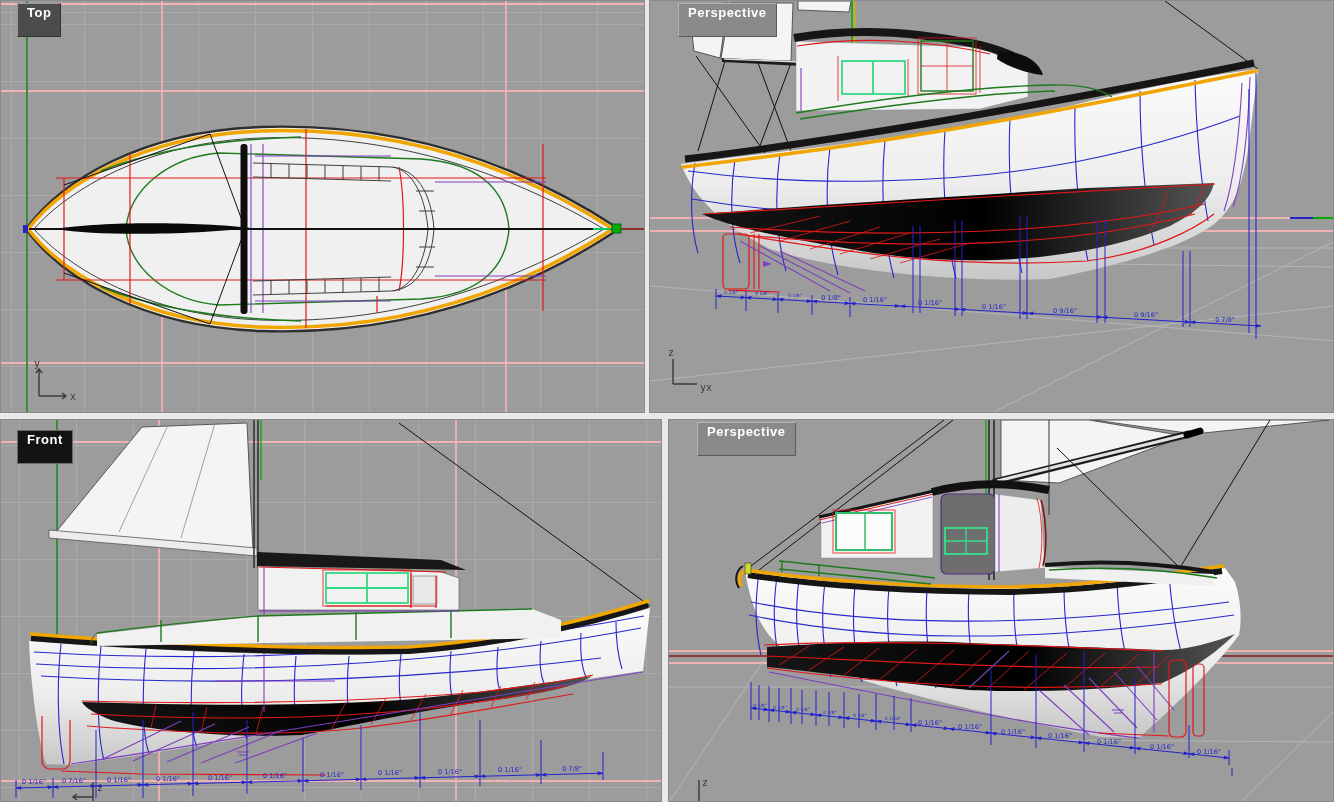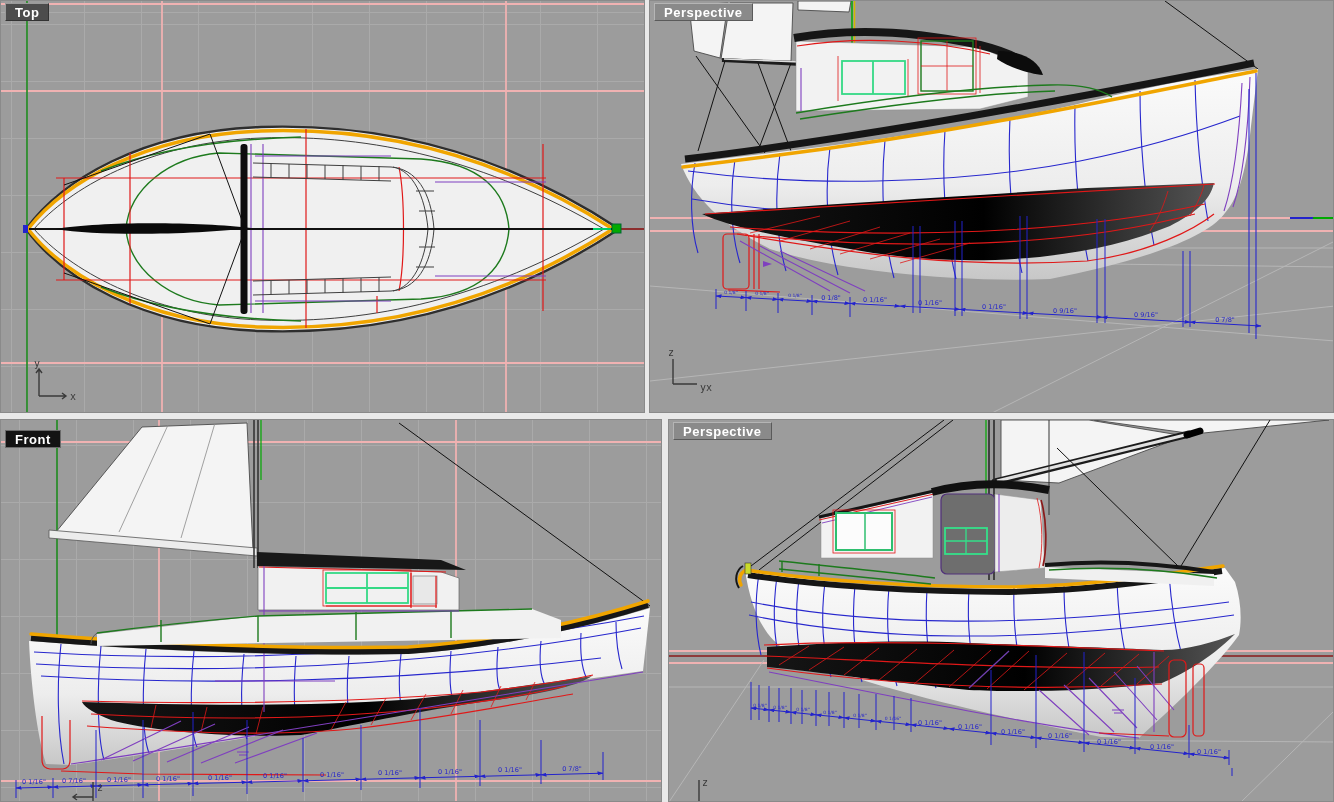--- a/index.html
+++ b/index.html
@@ -7,24 +7,24 @@
          font-family:"Liberation Sans",sans-serif;}
   .viewport{position:absolute;background:#9c9c9c;overflow:hidden;border:1px solid #8a8a8a;box-sizing:border-box;}
   .gridbg{background-image:
       repeating-linear-gradient(to right,#aaaaaa 0 1px,transparent 1px 57px),
       repeating-linear-gradient(to bottom,#aaaaaa 0 1px,transparent 1px 57px);}
   #vp-top{left:0;top:0;width:645px;height:413px;background-position:26px 23px;}
   #vp-ptr{left:649px;top:0;width:685px;height:413px;}
   #vp-front{left:0;top:419px;width:662px;height:383px;background-position:18px 25px;}
   #vp-pbr{left:668px;top:419px;width:666px;height:383px;}
   .viewport svg{position:absolute;left:0;top:0;}
-  .vplabel{position:absolute;top:2px;left:4px;z-index:5;color:#ffffff;
-           font:bold 13px "Liberation Sans",sans-serif;padding:1px 9px 0;letter-spacing:.5px;}
+  .vplabel{position:absolute;top:2px;left:16px;z-index:5;color:#ffffff;
+           font:bold 13px "Liberation Sans",sans-serif;padding:1px 9px 16px;letter-spacing:.5px;}
   .chip-top{background:#4c4c4c;border:1px solid #9a9a9a;border-right-color:#333;border-bottom-color:#333;}
-  .chip-persp{background:#8a8a8a;border:1px solid #b5b5b5;border-right-color:#5a5a5a;border-bottom-color:#5a5a5a;}
+  .chip-persp{background:#8a8a8a;border:1px solid #b5b5b5;border-right-color:#5a5a5a;border-bottom-color:#5a5a5a;margin-left:12px;}
   .chip-front{background:#131313;border:1px solid #6a6a6a;margin-top:8px;}
   
   .blue{stroke:#2727cd;fill:none;stroke-width:1.1}
   .red{stroke:#e01818;fill:none;stroke-width:1.2}
   .redthin{stroke:#e01818;fill:none;stroke-width:.8}
   .dred{stroke:#8b1a1a;fill:none;stroke-width:1.7}
   .green{stroke:#1d7a1d;fill:none;stroke-width:1.4}
   .bgreen{stroke:#35d985;fill:none;stroke-width:1.8}
   .purple{stroke:#7f3fbf;fill:none;stroke-width:1.1}
   .orange{stroke:#f0a500;fill:none;stroke-width:3.5;stroke-linecap:round}

